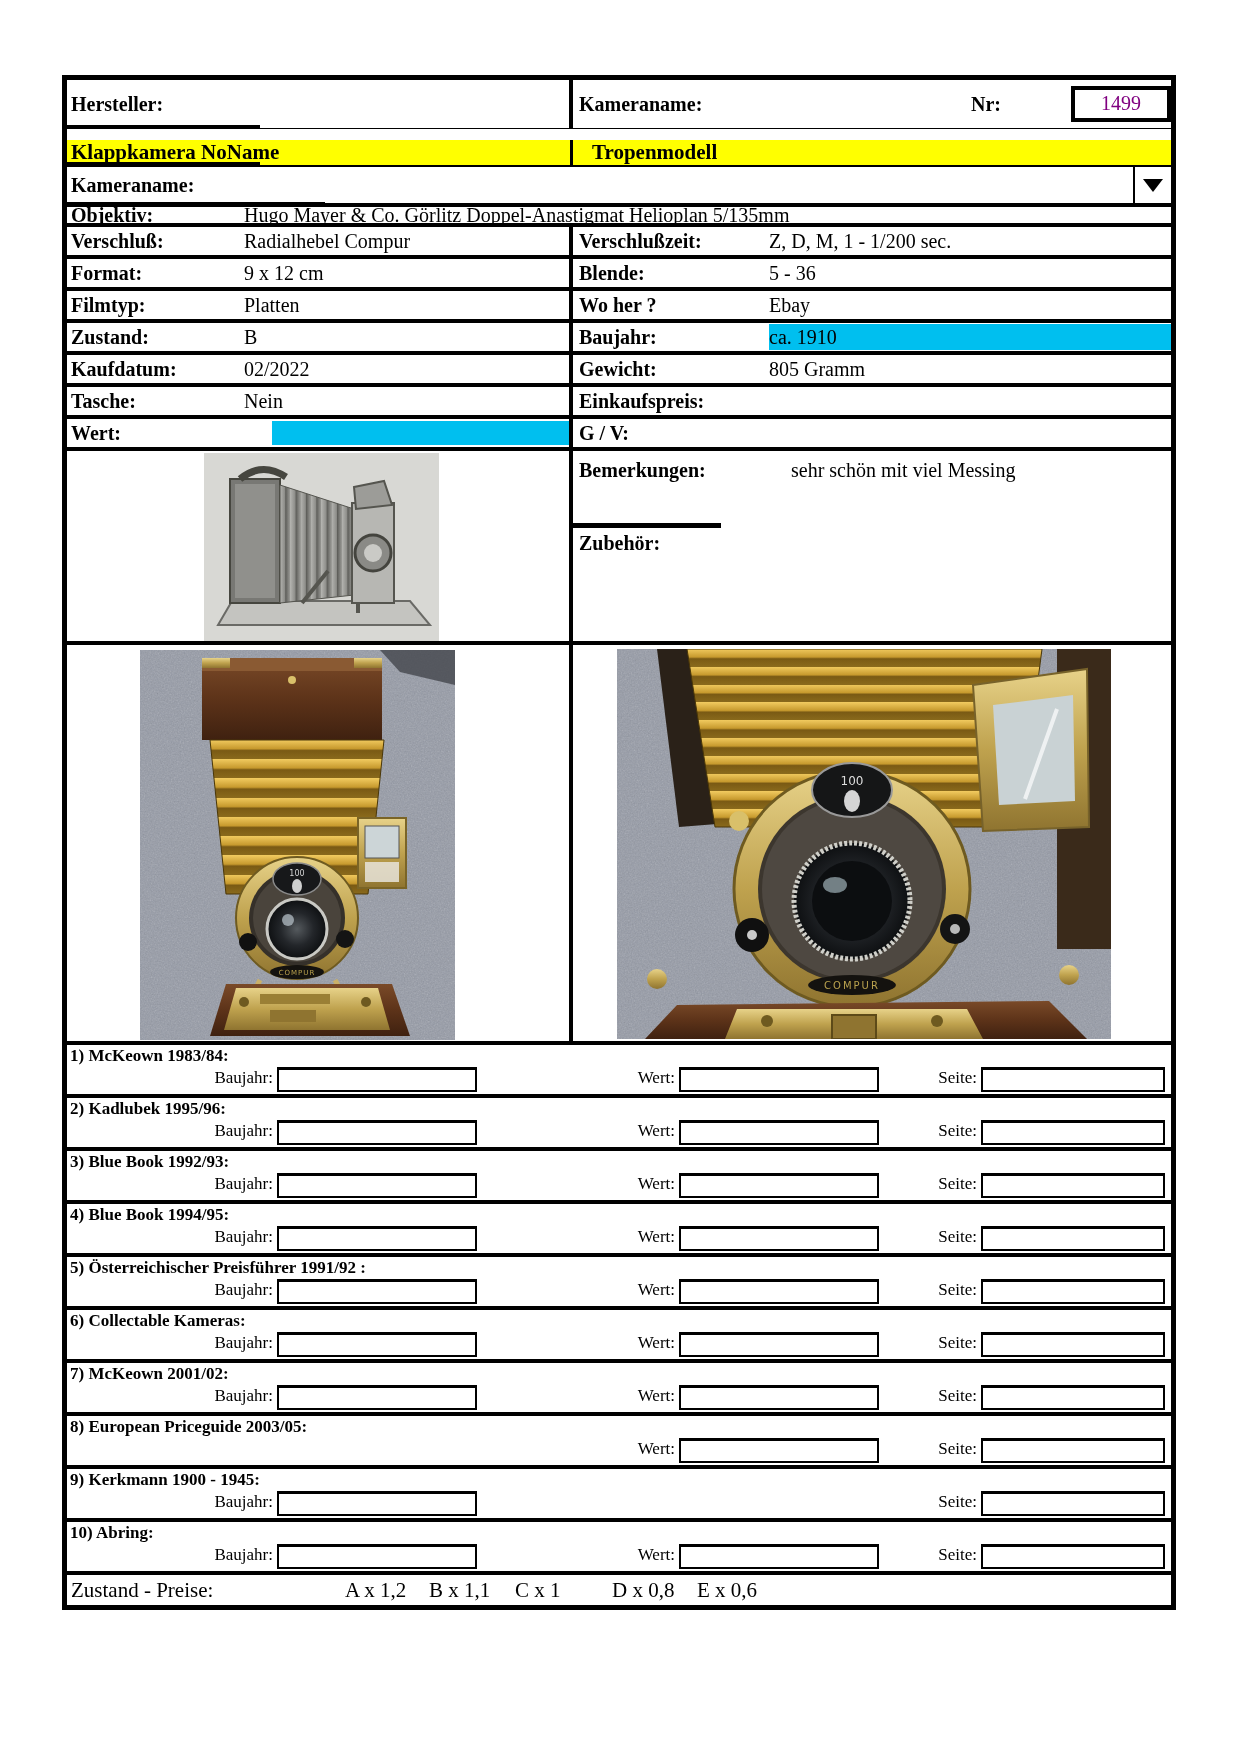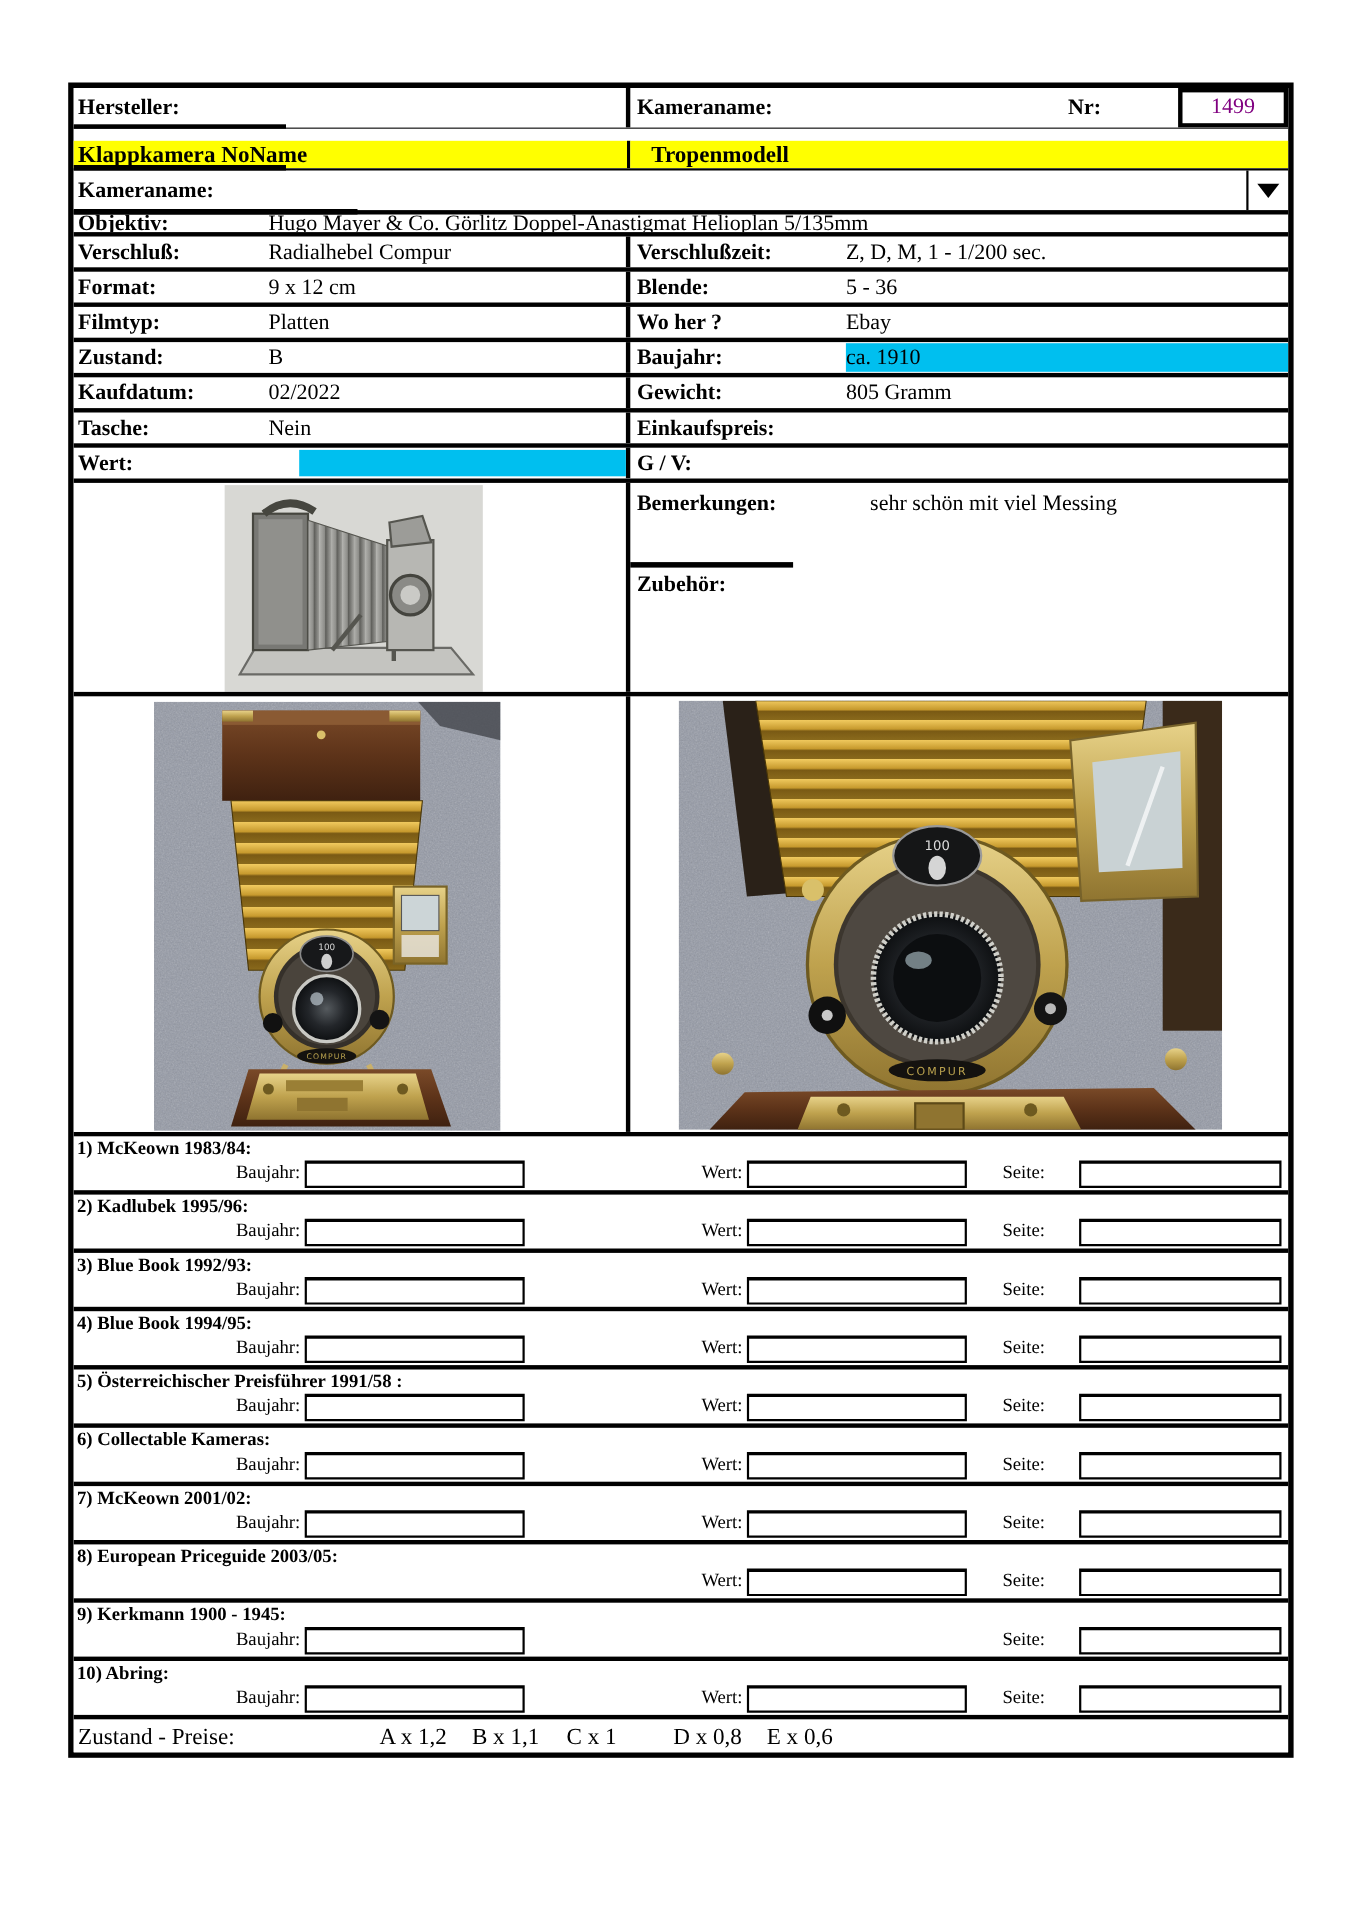--- a/index.html
+++ b/index.html
@@ -17,21 +17,21 @@
   .sheet{
     position:absolute;left:62px;top:75px;width:1114px;
     border:5px solid #000;background:#fff;
   }
   .trow{display:flex;align-items:stretch;position:relative;background:#fff;}
   .bt4{border-top:4px solid #000;}
   .lab{font-weight:bold;font-size:20px;}
   .val{font-size:20px;}
 
   
-  .row-head{height:36px;}
+  .row-head{height:48px;}
   .cell-hersteller{width:506px;border-right:4px solid #000;display:flex;align-items:center;padding-left:4px;}
   .cell-kameraname{flex:1;display:flex;align-items:center;padding-left:6px;}
   .nr-label{margin-left:auto;margin-right:70px;}
   .nr-box{
     width:100px;height:36px;margin-top:-1px;border:4px solid #000;background:#fff;
     display:flex;align-items:center;justify-content:center;
   }
   .nr-box span{color:var(--purple);font-size:20px;cursor:pointer;}
 
   
@@ -85,21 +85,21 @@
   
   .ref-entry{border-top:4px solid #000;height:53px;background:#fff;}
   .ref-title{height:22px;padding-left:3px;font-weight:bold;font-size:17px;line-height:22px;}
   .ref-fields{position:relative;height:27px;}
   .rlab{position:absolute;top:1px;font-size:17px;}
   .rbox{position:absolute;top:0;height:25px;background:#fff;border:2px solid #000;border-top-width:3px;}
   .lab-b{left:0;width:206px;text-align:right;}
   .box-b{left:210px;width:200px;}
   .lab-w{left:470px;width:138px;text-align:right;}
   .box-w{left:612px;width:200px;}
-  .lab-s{left:753px;width:130px;text-align:right;}
+  .lab-s{left:780px;width:130px;text-align:right;}
   .box-s{left:914px;width:184px;}
 
   
   .row-footer{height:34px;position:relative;font-size:21px;}
   .row-footer span{position:absolute;top:3px;}
   .f-lab{left:4px;}
   .f-a{left:278px;} .f-b{left:362px;} .f-c{left:448px;} .f-d{left:545px;} .f-e{left:630px;}
 </style>
 </head>
 <body>
@@ -422,21 +422,21 @@
         <div class="ref-fields">
           <span class="rlab lab-b">Baujahr:</span>
           <span class="rbox box-b"></span>
           <span class="rlab lab-w">Wert:</span>
           <span class="rbox box-w"></span>
           <span class="rlab lab-s">Seite:</span>
           <span class="rbox box-s"></span>
         </div>
       </div>
       <div class="ref-entry">
-        <div class="ref-title">5) Österreichischer Preisführer 1991/58 :</div>
+        <div class="ref-title">5) Österreichischer Preisführer 1991/92 :</div>
         <div class="ref-fields">
           <span class="rlab lab-b">Baujahr:</span>
           <span class="rbox box-b"></span>
           <span class="rlab lab-w">Wert:</span>
           <span class="rbox box-w"></span>
           <span class="rlab lab-s">Seite:</span>
           <span class="rbox box-s"></span>
         </div>
       </div>
       <div class="ref-entry">

